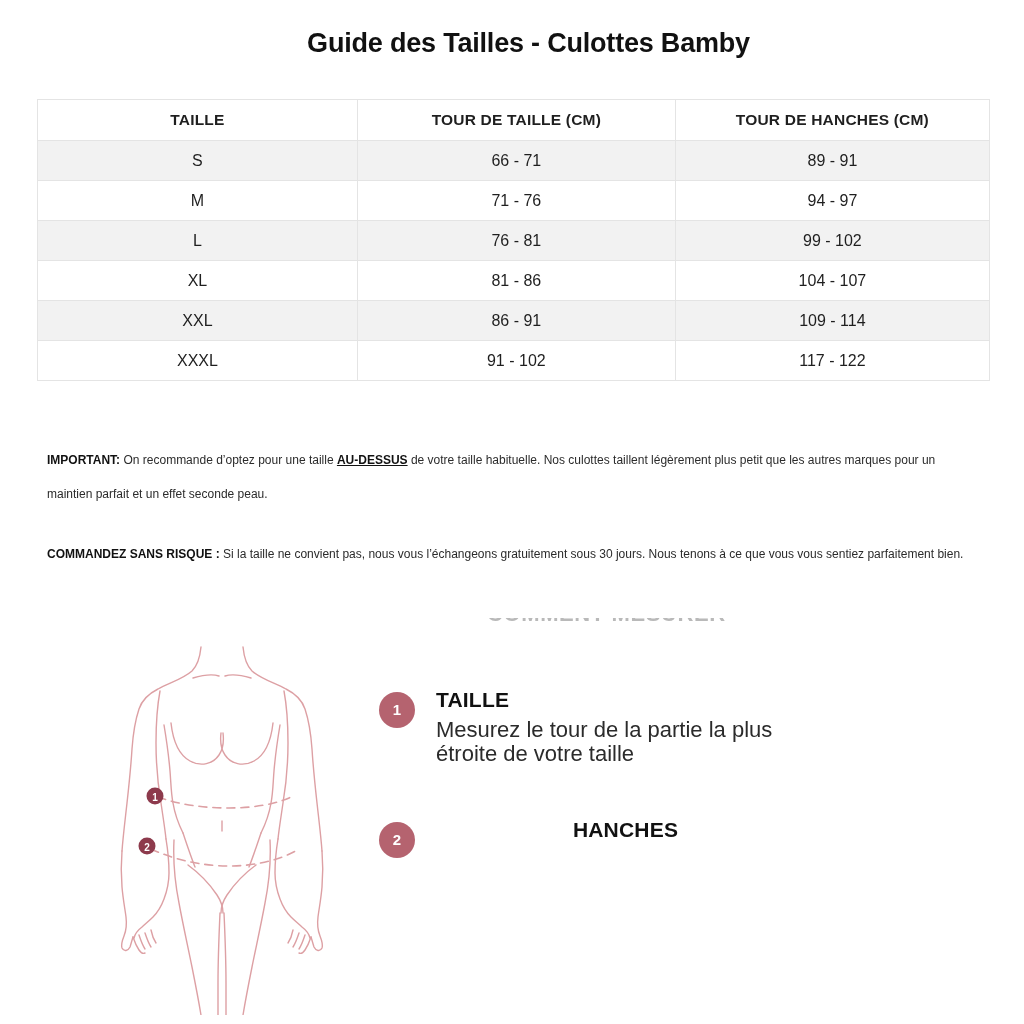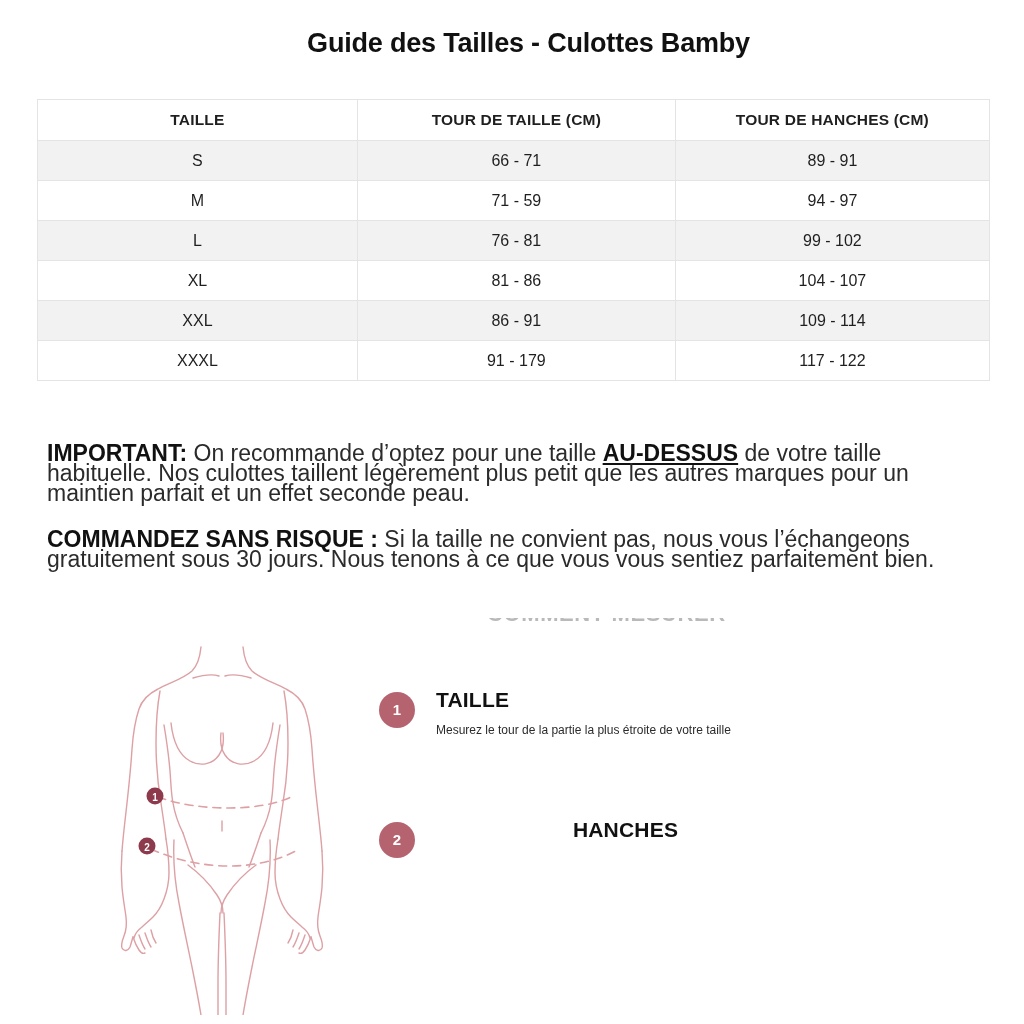--- a/index.html
+++ b/index.html
@@ -75,22 +75,22 @@
   table.size-table col.c1 { width: 33.6%; }
   table.size-table col.c2 { width: 33.4%; }
   table.size-table col.c3 { width: 33.0%; }
 
   
   .notes {
     position: absolute;
     left: 47px;
     top: 443px;
     width: 935px;
-    font-size: 23px;
-    line-height: 20px;
+    font-size: 12px;
+    line-height: 34px;
     color: #2b2b2b;
   }
   .note-block { margin: 0 0 14px 0; }
   .note-block.second { margin-top: 26px; }
   .note-lead {
     font-weight: bold;
     color: #111111;
   }
   .note-strong {
     font-weight: bold;
@@ -160,21 +160,21 @@
   }
   .step-title {
     font-size: 21px;
     font-weight: bold;
     color: #111111;
     letter-spacing: 0.2px;
     margin: 0 0 6px 0;
   }
   .step-title.indent { margin-left: 6px; text-align: center; }
   .step-text {
-    font-size: 12px;
+    font-size: 22px;
     line-height: 24px;
     color: #2b2b2b;
     margin: 0;
   }
 </style>
 </head>
 <body>
 
 <div class="page">
 
@@ -195,41 +195,41 @@
         </tr>
       </thead>
       <tbody>
         <tr class="alt">
           <td>S</td>
           <td>66 - 71</td>
           <td>89 - 91</td>
         </tr>
         <tr>
           <td>M</td>
-          <td>71 - 59</td>
+          <td>71 - 76</td>
           <td>94 - 97</td>
         </tr>
         <tr class="alt">
           <td>L</td>
           <td>76 - 81</td>
           <td>99 - 102</td>
         </tr>
         <tr>
           <td>XL</td>
           <td>81 - 86</td>
           <td>104 - 107</td>
         </tr>
         <tr class="alt">
           <td>XXL</td>
           <td>86 - 91</td>
           <td>109 - 114</td>
         </tr>
         <tr>
           <td>XXXL</td>
-          <td>91 - 179</td>
+          <td>91 - 102</td>
           <td>117 - 122</td>
         </tr>
       </tbody>
     </table>
   </div>
 
   <div class="notes">
     <p class="note-block"><span class="note-lead">IMPORTANT:</span><span> On recommande d’optez pour une taille </span><span class="note-strong">AU-DESSUS</span><span> de votre taille habituelle. Nos culottes taillent légèrement plus petit que les autres marques pour un maintien parfait et un effet seconde peau.</span></p>
 
     <p class="note-block second"><span class="note-lead">COMMANDEZ SANS RISQUE :</span><span> Si la taille ne convient pas, nous vous l’échangeons gratuitement sous 30 jours. Nous tenons à ce que vous vous sentiez parfaitement bien.</span></p>

